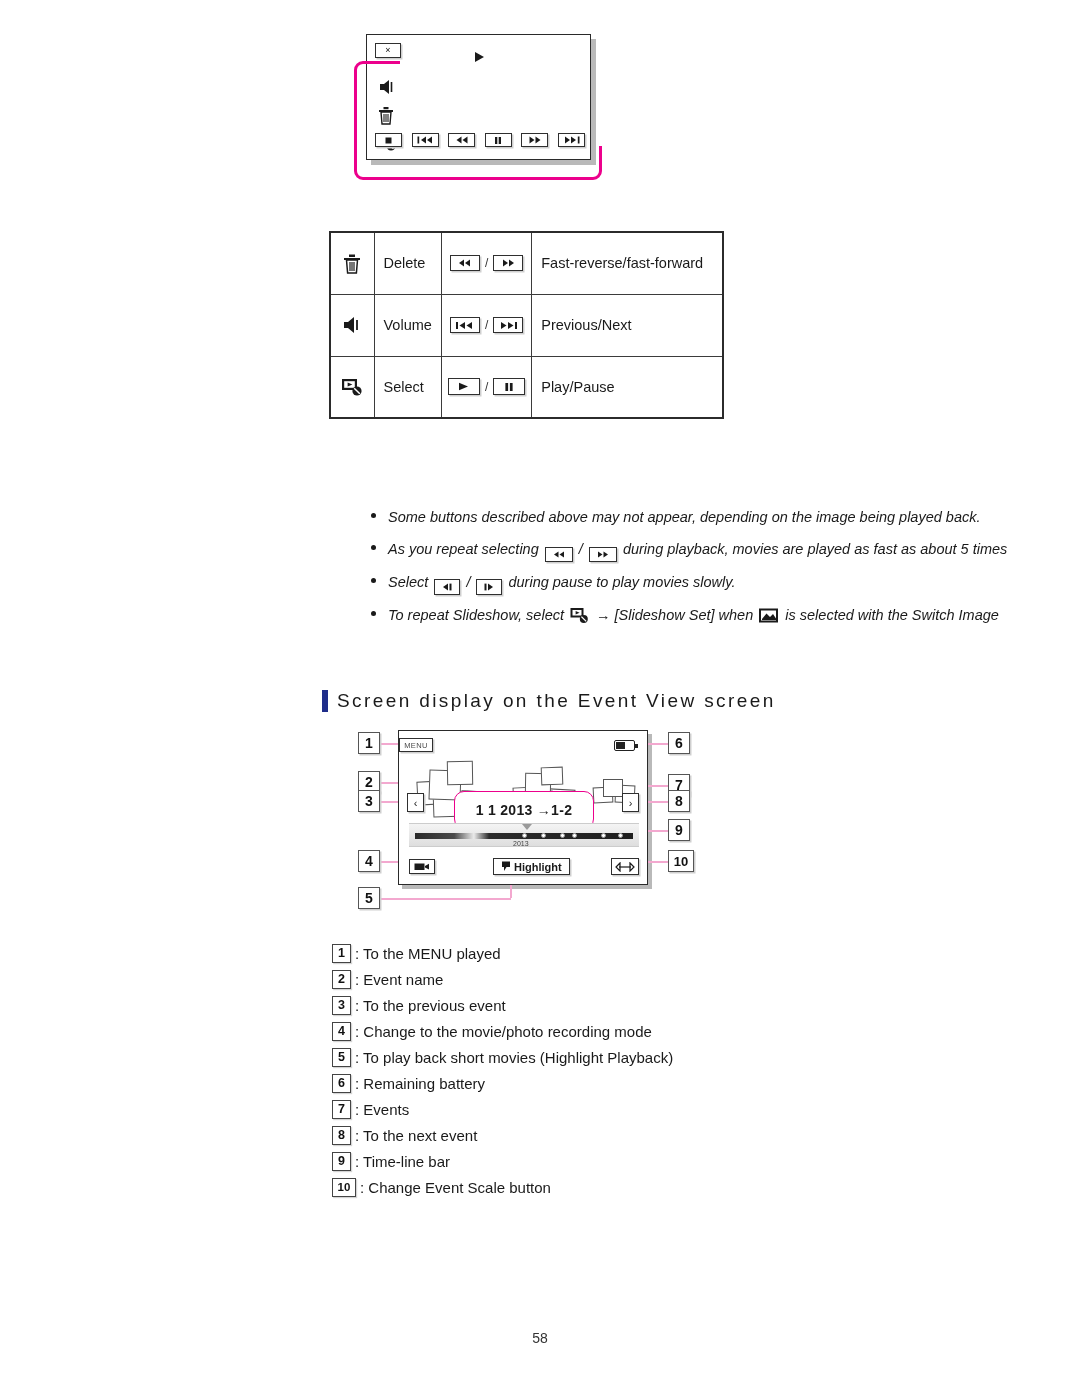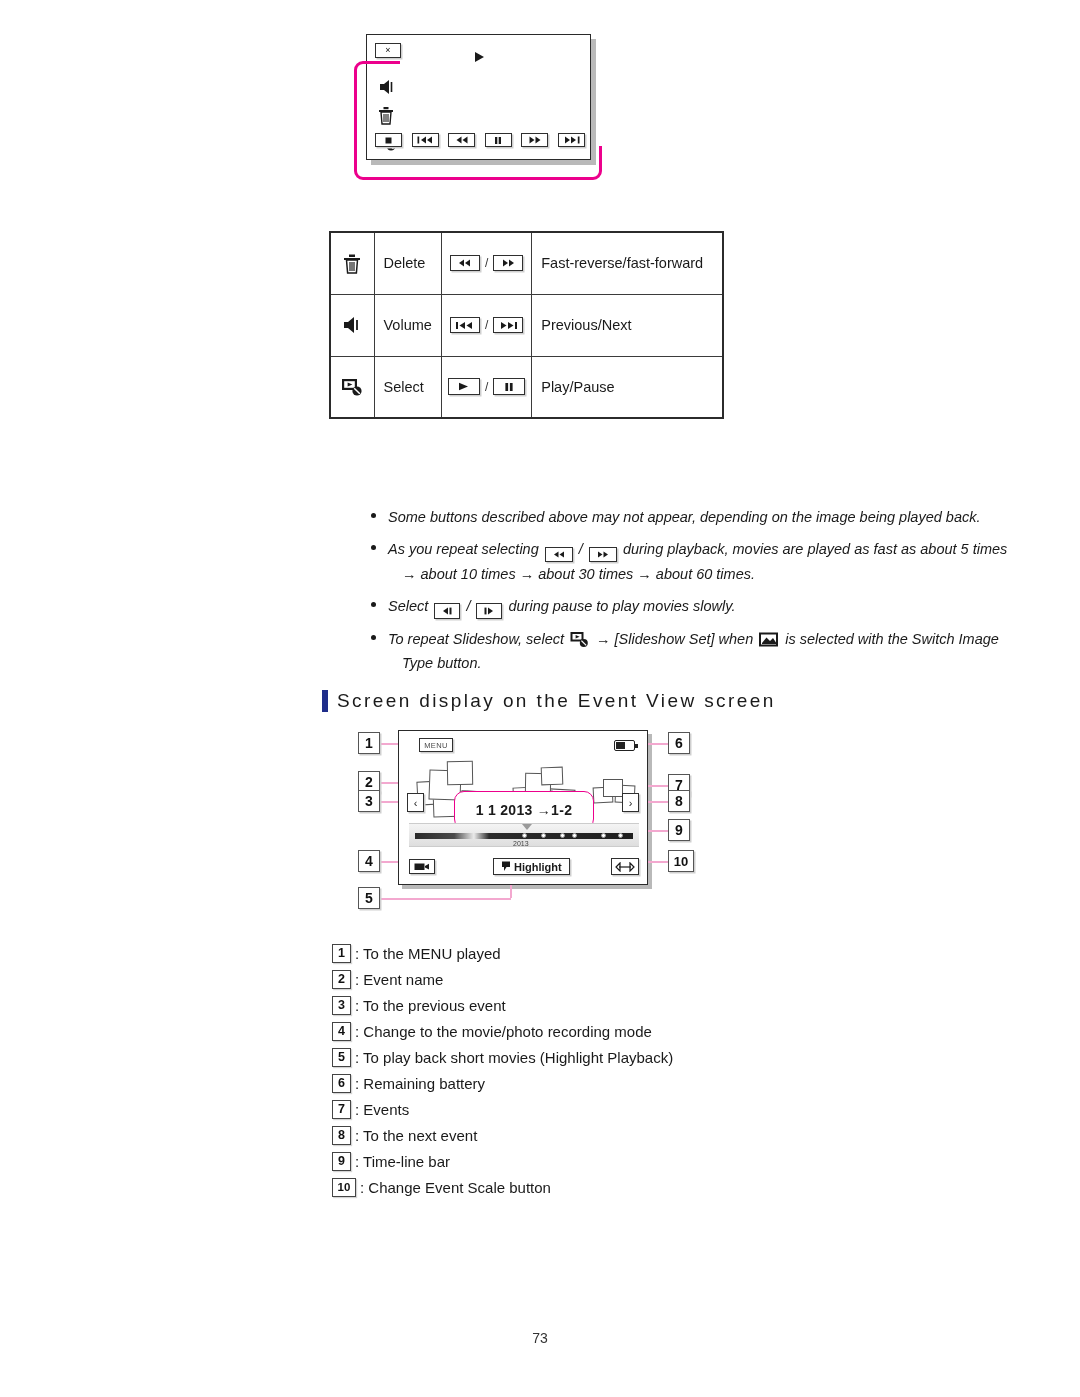--- a/index.html
+++ b/index.html
@@ -100,21 +100,21 @@
   }
 
   
   .evwrap { position:absolute; left:356px; top:730px; width:380px; height:190px; }
   .evshadow { position:absolute; left:46px; top:4px; width:250px; height:155px; background:#b9b9b9; }
   .evscreen {
     position:absolute; left:42px; top:0px; width:250px; height:155px;
     background:#fff; border:1.5px solid #2a2a2a;
   }
   .ev-menu {
-    position:absolute; left:20px; top:7px; width:34px; height:14px;
+    position:absolute; left:0; top:7px; width:34px; height:14px;
     font-size:7.5px; letter-spacing:.4px; color:#4a4a4a;
   }
   .ev-batt {
     position:absolute; right:12px; top:9px; width:21px; height:11px;
     border:1.5px solid #222; border-radius:2px; background:#fff;
   }
   .ev-batt::before {
     content:""; position:absolute; left:1px; top:1px; width:9px; height:7px; background:#222;
   }
   .ev-batt::after {
@@ -406,21 +406,20 @@
         </svg>
       </span>
       <span class="sep">/</span>
       <span class="inl btn3d" style="width:28px;height:15px">
         <svg width="14" height="7" viewBox="0 0 14 7">
           <path d="M2 0.4 L2 6.6 L6.5 3.5 Z" fill="#1a1a1a"></path>
           <path d="M7.5 0.4 L7.5 6.6 L12 3.5 Z" fill="#1a1a1a"></path>
         </svg>
       </span>
       <span>during playback, movies are played as fast as about 5 times</span>
-      <span class="cont">→ about 10 times → about 30 times → about 60 times.</span>
     </div>
 
     <div class="note">
       <span class="dot"></span>
       <span>Select</span>
       <span class="inl btn3d" style="width:26px;height:16px">
         <svg width="14" height="8" viewBox="0 0 14 8">
           <path d="M8 0.6 L8 7.4 L3 4 Z" fill="#1a1a1a"></path>
           <rect x="9.5" y="0.6" width="2" height="6.8" fill="#1a1a1a"></rect>
         </svg>
@@ -449,21 +448,20 @@
       </span>
       <span>→</span>
       <span>[Slideshow Set] when</span>
       <span class="inl">
         <svg width="20" height="17" viewBox="0 0 20 17">
           <rect x="1" y="2.5" width="17" height="12" fill="none" stroke="#1a1a1a" stroke-width="2"></rect>
           <path d="M3 12 L7.5 6.5 L11 10 L14 7 L17 11.5 L17 13 L3 13 Z" fill="#1a1a1a"></path>
         </svg>
       </span>
       <span>is selected with the Switch Image</span>
-      <span class="cont">Type button.</span>
     </div>
   </div>
 
   <div class="sechead">
     <span class="bar"></span>
     <span class="txt">Screen display on the Event View screen</span>
   </div>
 
   <div class="evwrap">
     <div class="evshadow"></div>
@@ -607,15 +605,15 @@
     <div class="nrow">
       <span class="nbox">9</span>
       <span class="ntxt">: Time-line bar</span>
     </div>
     <div class="nrow">
       <span class="nbox w2">10</span>
       <span class="ntxt">: Change Event Scale button</span>
     </div>
   </div>
 
-  <div class="pagenum">73</div>
+  <div class="pagenum">58</div>
 
 </div>
 
 </body></html>

